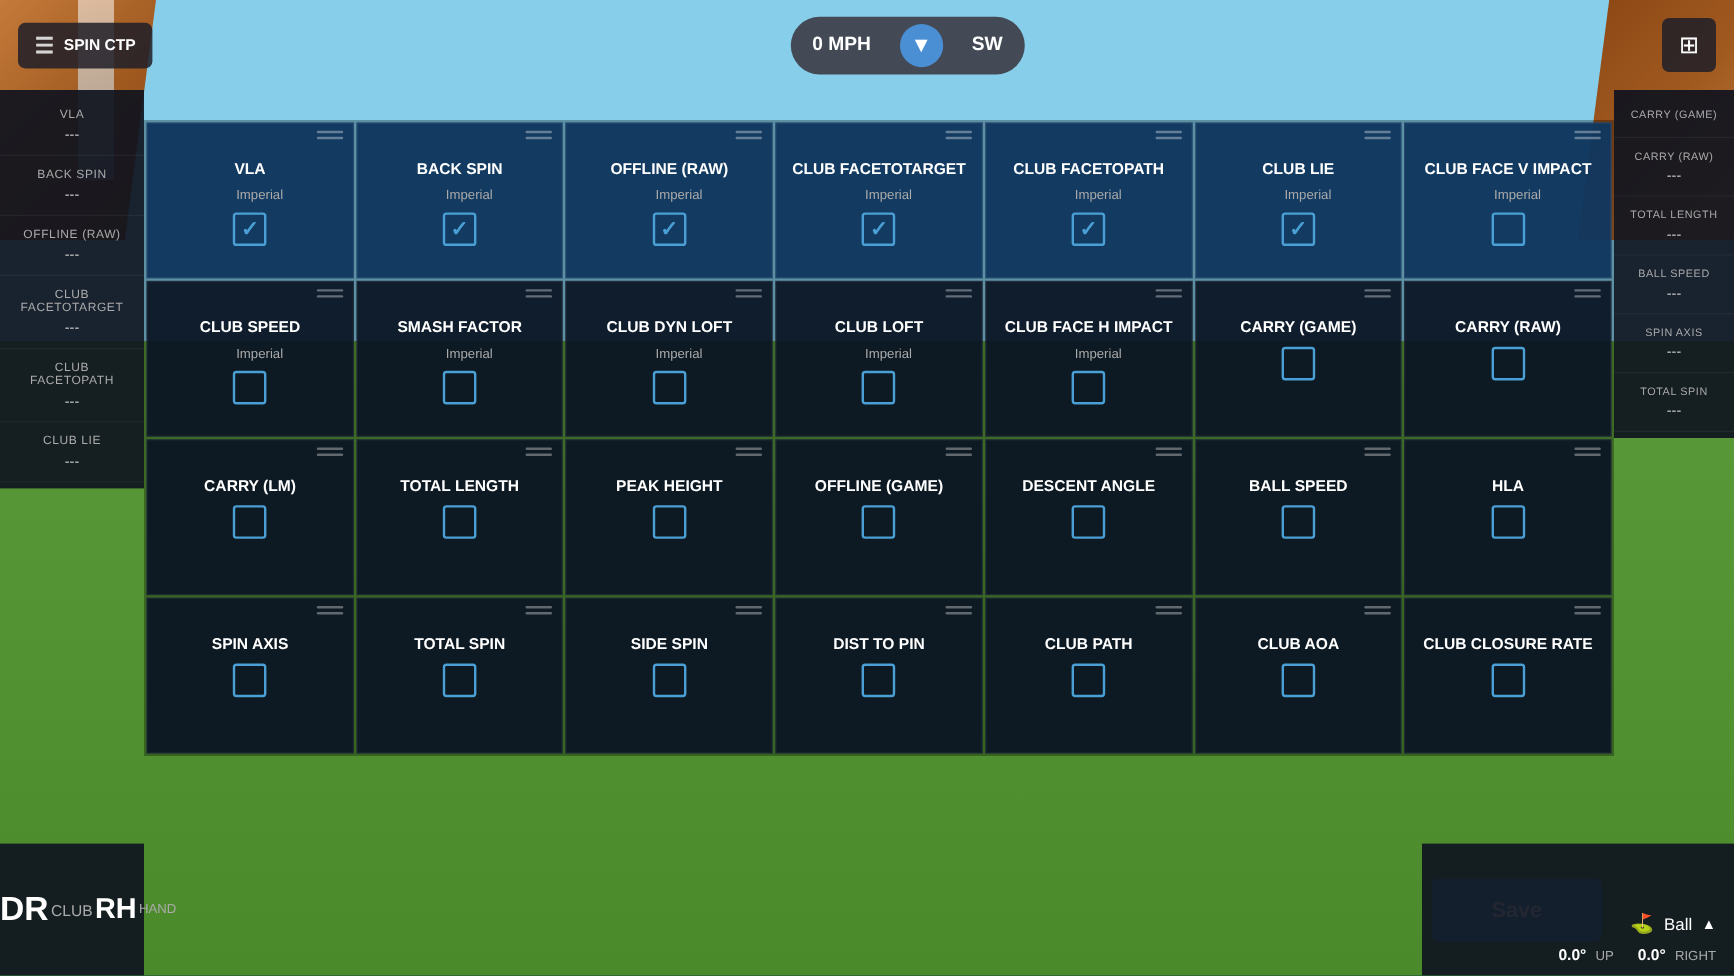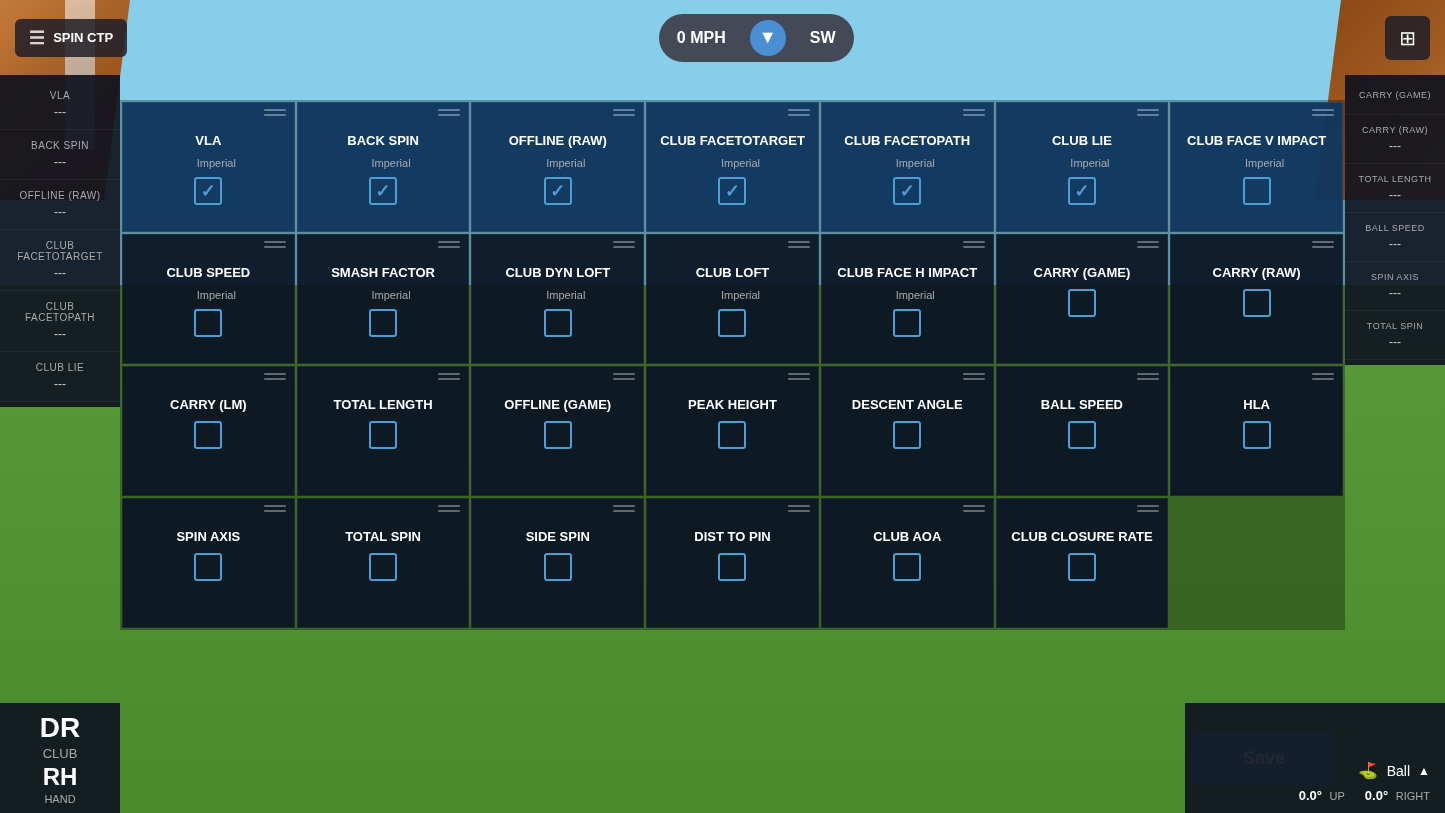--- a/index.html
+++ b/index.html
@@ -226,23 +226,21 @@
       height: 110px;
       display: flex;
       align-items: center;
       z-index: 10;
     }
     .club-info {
       background: rgba(15,20,30,0.92);
       width: 120px;
       height: 110px;
       display: flex;
-      flex-direction: column;
-      align-items: center;
-      justify-content: center;
+      align-items: center;
       gap: 2px;
     }
     .club-info .dr-label {
       color: white;
       font-size: 28px;
       font-weight: bold;
     }
     .club-info .club-sub {
       color: #aaa;
       font-size: 13px;
@@ -529,36 +527,36 @@
         <div class="line"></div>
       </div>
       <div class="cell-title">TOTAL LENGTH</div>
       <div class="checkbox"></div>
     </div>
     <div class="grid-cell">
       <div class="drag-handle">
         <div class="line"></div>
         <div class="line"></div>
       </div>
+      <div class="cell-title">PEAK HEIGHT</div>
+      <div class="checkbox"></div>
+    </div>
+    <div class="grid-cell">
+      <div class="drag-handle">
+        <div class="line"></div>
+        <div class="line"></div>
+      </div>
       <div class="cell-title">OFFLINE (game)</div>
       <div class="checkbox"></div>
     </div>
     <div class="grid-cell">
       <div class="drag-handle">
         <div class="line"></div>
         <div class="line"></div>
       </div>
-      <div class="cell-title">PEAK HEIGHT</div>
-      <div class="checkbox"></div>
-    </div>
-    <div class="grid-cell">
-      <div class="drag-handle">
-        <div class="line"></div>
-        <div class="line"></div>
-      </div>
       <div class="cell-title">DESCENT ANGLE</div>
       <div class="checkbox"></div>
     </div>
     <div class="grid-cell">
       <div class="drag-handle">
         <div class="line"></div>
         <div class="line"></div>
       </div>
       <div class="cell-title">BALL SPEED</div>
       <div class="checkbox"></div>
@@ -594,20 +592,28 @@
       </div>
       <div class="cell-title">SIDE SPIN</div>
       <div class="checkbox"></div>
     </div>
     <div class="grid-cell">
       <div class="drag-handle">
         <div class="line"></div>
         <div class="line"></div>
       </div>
       <div class="cell-title">DIST TO PIN</div>
+      <div class="checkbox"></div>
+    </div>
+    <div class="grid-cell">
+      <div class="drag-handle">
+        <div class="line"></div>
+        <div class="line"></div>
+      </div>
+      <div class="cell-title">CLUB PATH</div>
       <div class="checkbox"></div>
     </div>
     <div class="grid-cell">
       <div class="drag-handle">
         <div class="line"></div>
         <div class="line"></div>
       </div>
       <div class="cell-title">CLUB AoA</div>
       <div class="checkbox"></div>
     </div>

